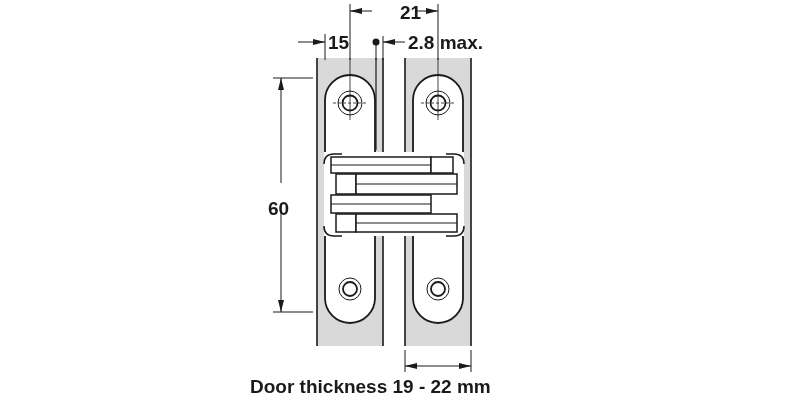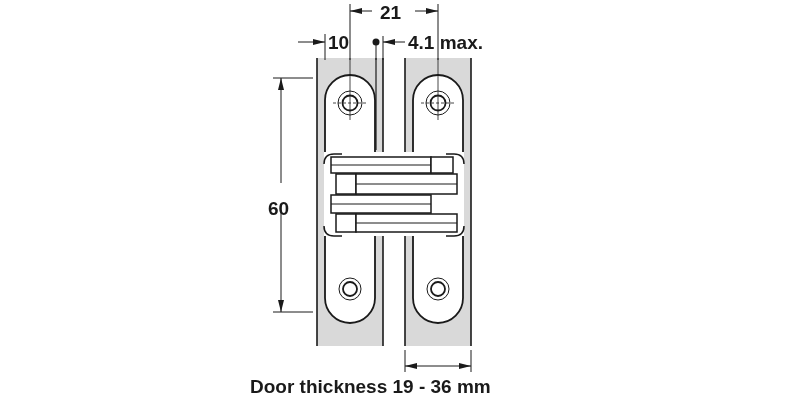--- a/index.html
+++ b/index.html
@@ -101,17 +101,17 @@
 
   <g stroke="#1a1a1a" fill="#1a1a1a">
     <line x1="405" y1="350" x2="405" y2="372" stroke-width="1"></line>
     <line x1="471" y1="350" x2="471" y2="372" stroke-width="1"></line>
     <line x1="405" y1="366" x2="471" y2="366" stroke-width="1"></line>
     <polygon points="405,366 417,363 417,369" stroke="none"></polygon>
     <polygon points="471,366 459,363 459,369" stroke="none"></polygon>
   </g>
 </svg>
 
-<span class="lbl" style="left:380px; top:3px; font-size:19px;text-align:center;">21</span>
-<span class="lbl" style="left:328px; top:33px; font-size:19px;">10</span>
-<span class="lbl" style="left:408px; top:33px; font-size:19px;">4.1 max.</span>
+<span class="lbl" style="left:400px; top:3px; font-size:19px;text-align:center;">21</span>
+<span class="lbl" style="left:328px; top:33px; font-size:19px;">15</span>
+<span class="lbl" style="left:408px; top:33px; font-size:19px;">2.8 max.</span>
 <span class="lbl" style="left:268px; top:199px; font-size:19px;">60</span>
-<span class="lbl" style="left:250px; top:377px; font-size:19px;">Door thickness 19 - 36 mm</span>
+<span class="lbl" style="left:250px; top:377px; font-size:19px;">Door thickness 19 - 22 mm</span>
 
 </body></html>

